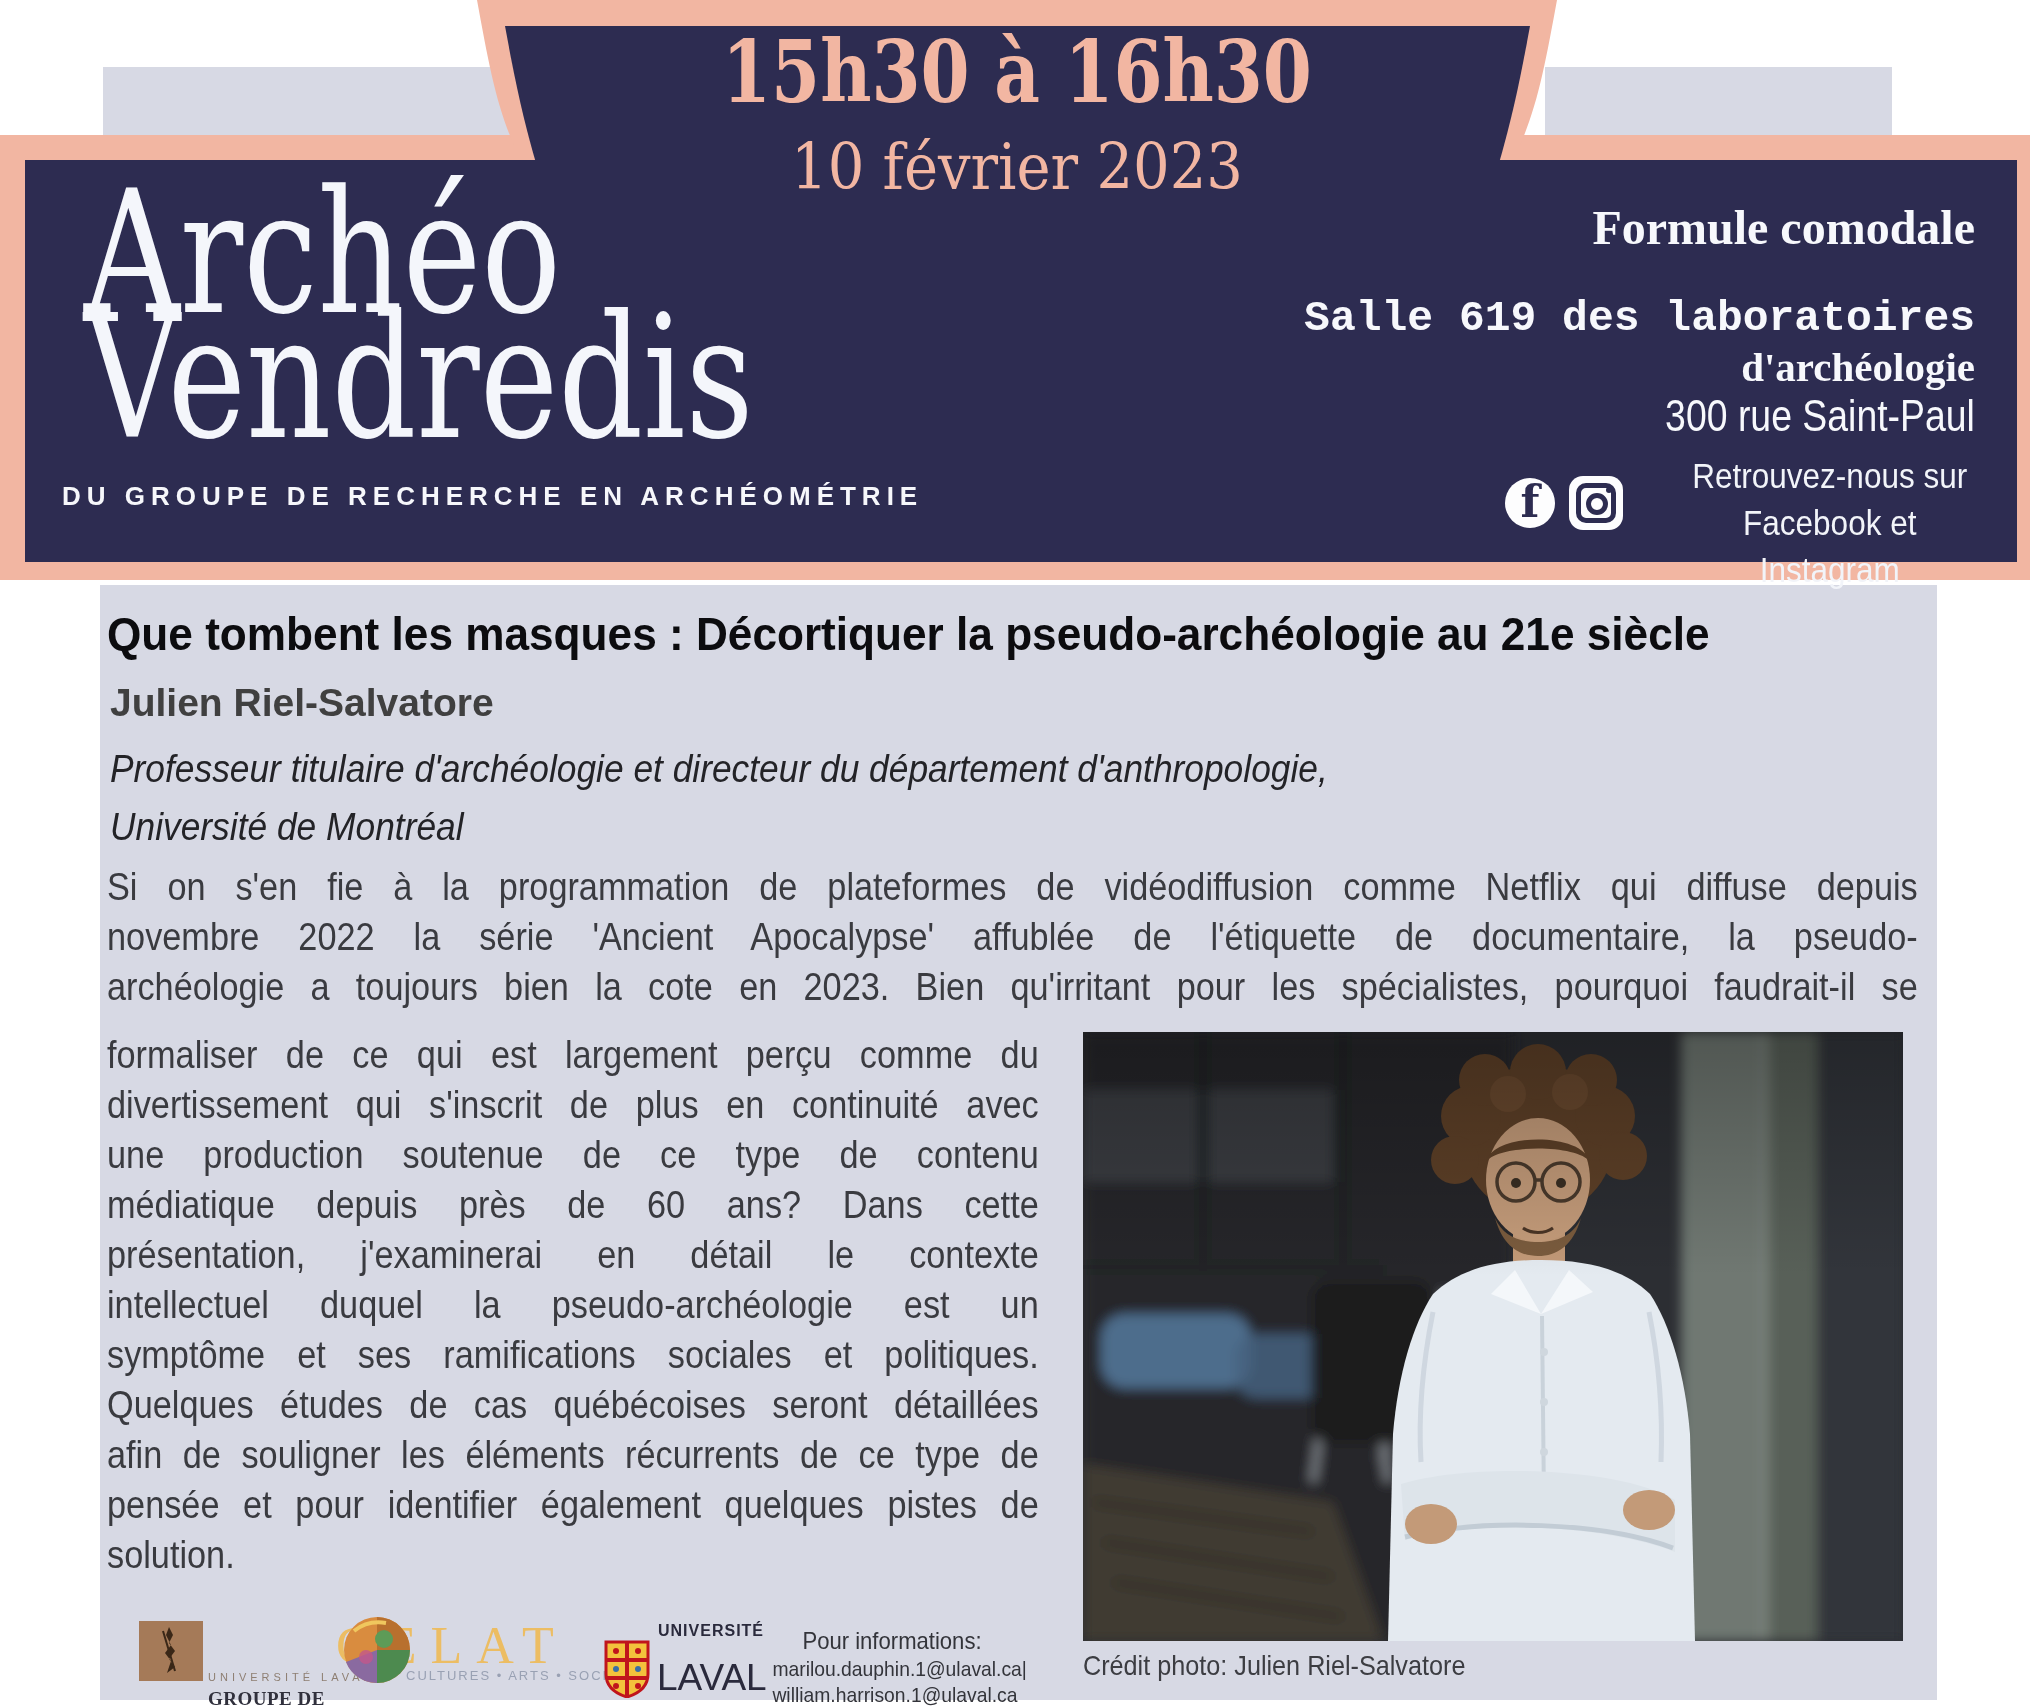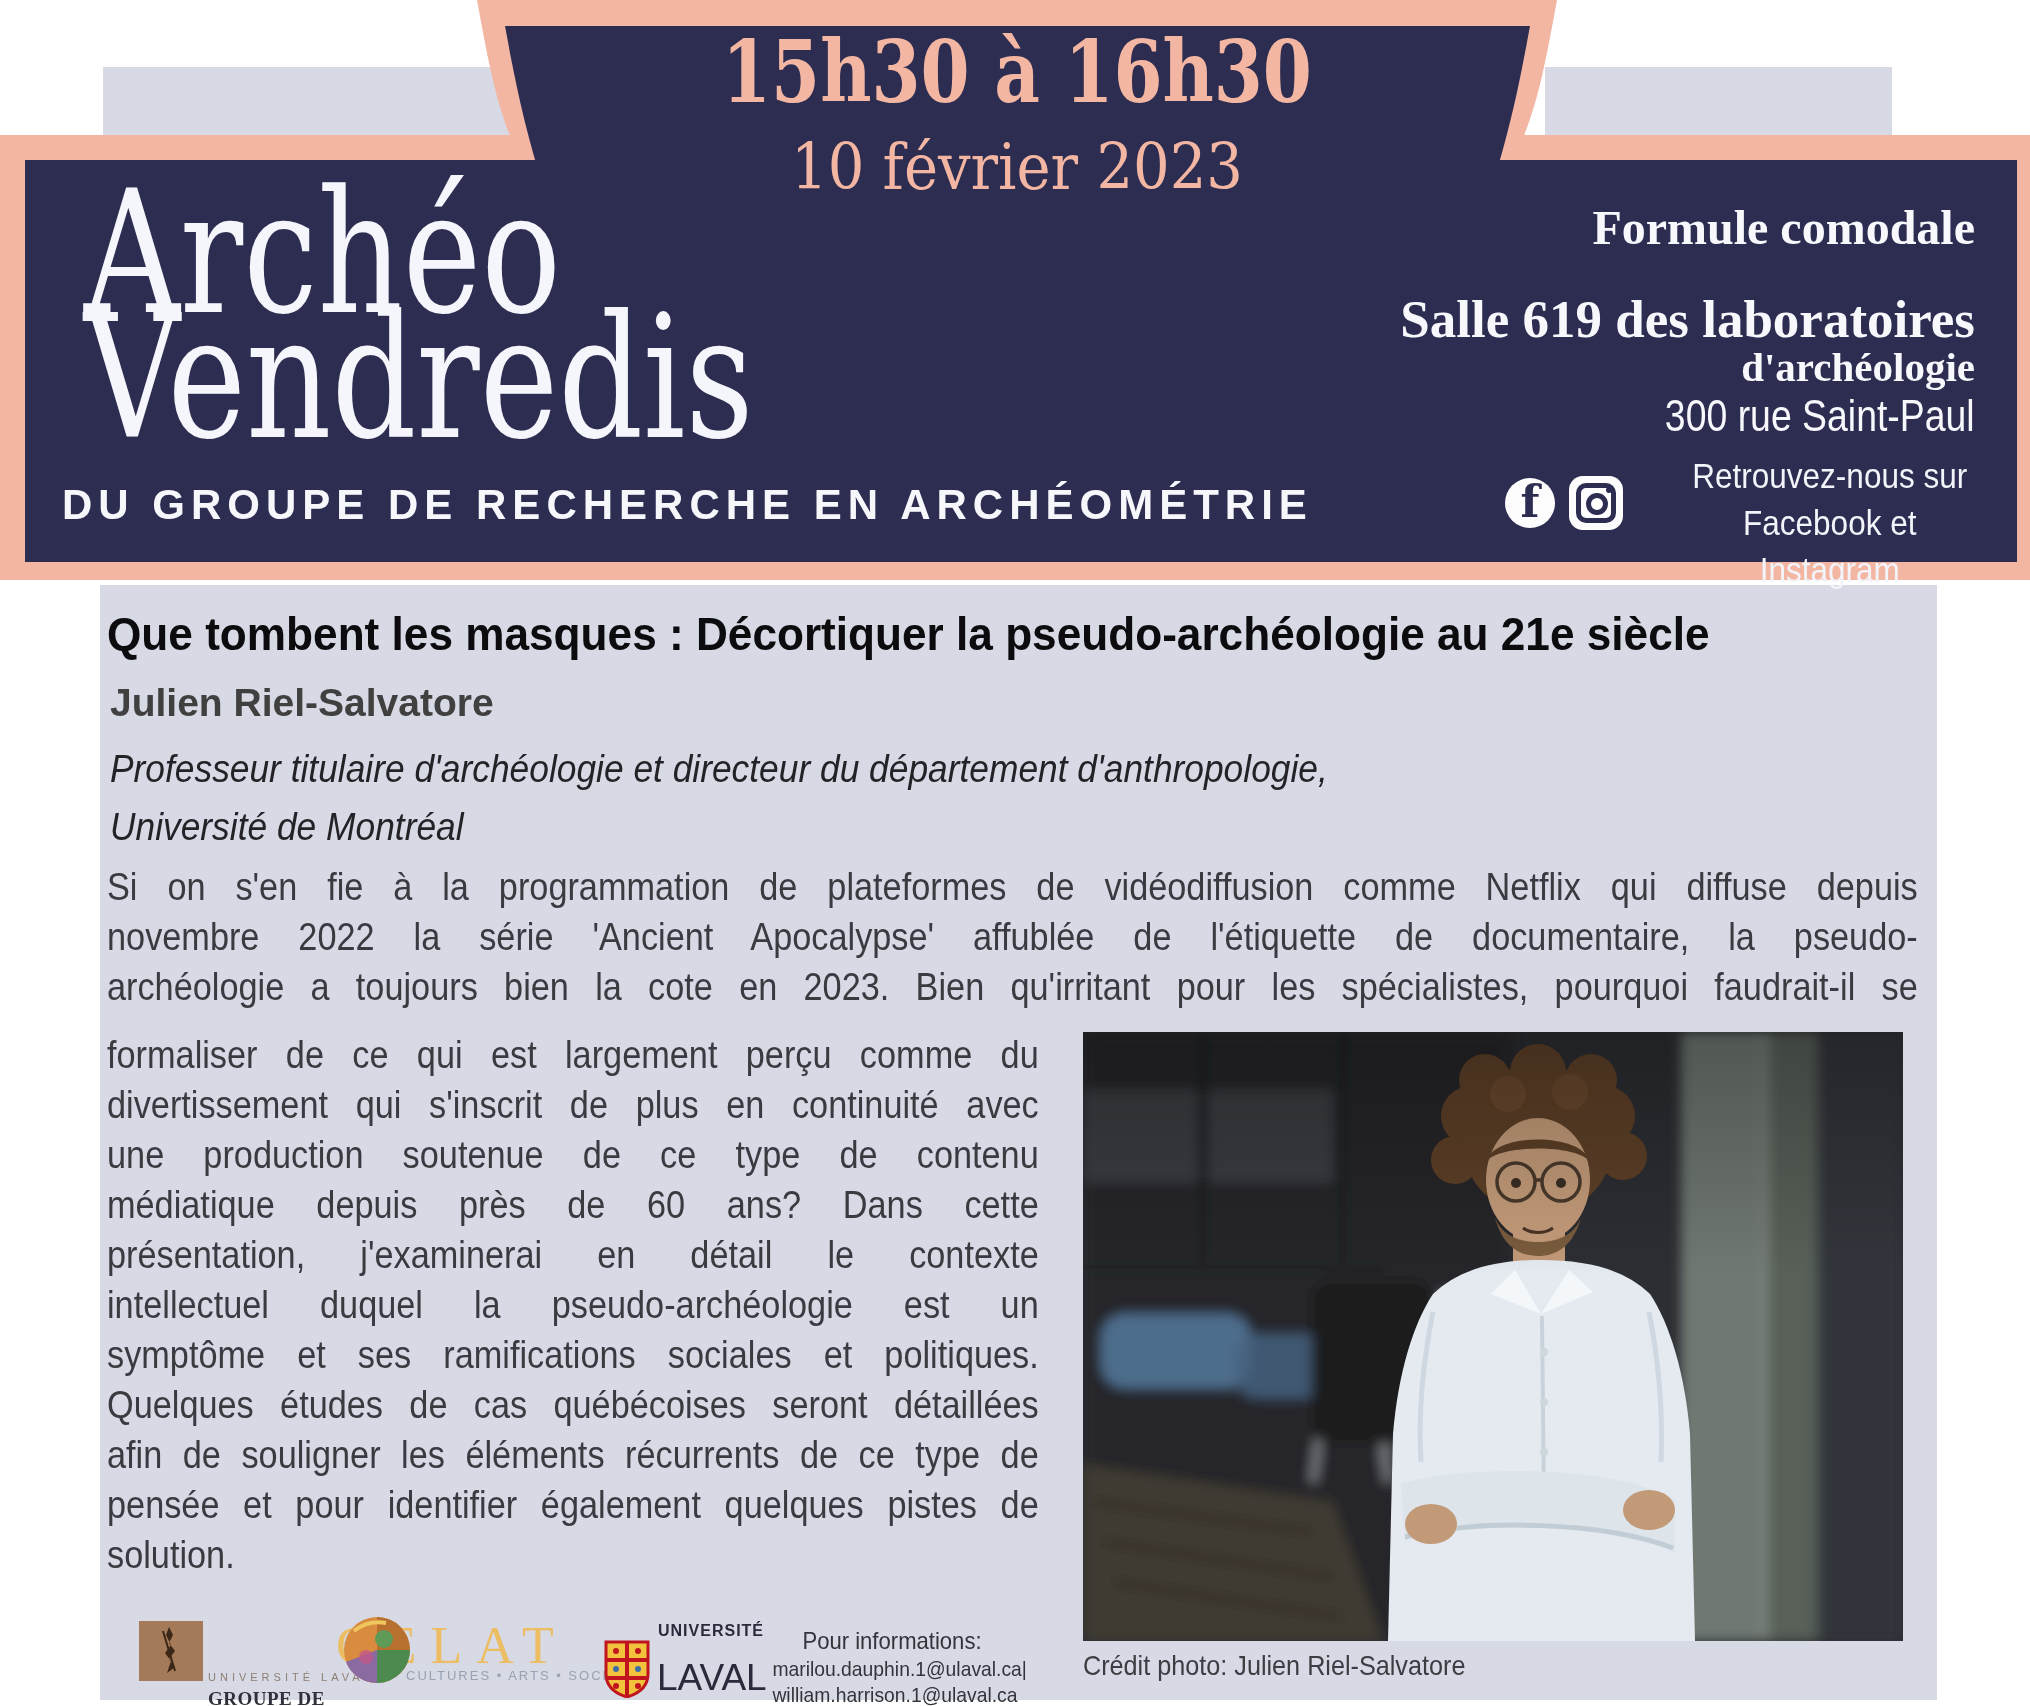--- a/index.html
+++ b/index.html
@@ -20,26 +20,26 @@
   .hdr-time{left:637px;top:26px;width:760px;text-align:center;color:#f2b6a2;
     font-family:"DejaVu Serif",serif;font-weight:bold;font-size:86px;line-height:92px;
     transform:scaleX(.82);transform-origin:center top;white-space:nowrap;}
   .hdr-date{left:637px;top:132px;width:760px;text-align:center;color:#f2b6a2;
     font-family:"DejaVu Serif",serif;font-size:64px;line-height:70px;
     transform:scaleX(.9);transform-origin:center top;white-space:nowrap;}
   .hdr-t1,.hdr-t2{left:84px;color:#f4f6fb;font-family:"DejaVu Serif",serif;
     font-size:170px;line-height:170px;transform:scaleX(.78);transform-origin:left top;white-space:nowrap;}
   .hdr-t1{top:168px;}
   .hdr-t2{top:293px;}
-  .hdr-sub{left:62px;top:481px;color:#f6f7fb;font-weight:bold;font-size:42px;
+  .hdr-sub{left:62px;top:481px;color:#f6f7fb;font-weight:bold;font-size:26px;
     letter-spacing:6px;white-space:nowrap;}
 
   .info-block{right:55px;top:200px;text-align:right;color:#f7f8fc;}
   .info-mode{font-family:"Liberation Serif",serif;font-weight:bold;font-size:48px;line-height:56px;margin-bottom:32px;}
-  .info-room1{font-family:Liberation Serif, serif;font-weight:bold;font-size:53px;line-height:48px;margin-top:39px;}
+  .info-room1{font-family:Liberation Mono, monospace;font-weight:bold;font-size:43px;line-height:48px;margin-top:39px;}
   .info-room2{font-family:"Liberation Serif",serif;font-weight:bold;font-size:41px;line-height:48px;margin-bottom:0;}
   .info-addr{font-size:44px;line-height:50px;transform:scaleX(.85);transform-origin:right top;}
 
   .social-text{right:45px;top:452px;width:345px;text-align:center;color:#f2f4f9;
     font-size:35px;line-height:47px;transform:scaleX(.9);transform-origin:right top;}
   .fb-icon{left:1505px;top:478px;width:50px;height:50px;background:#fdfdfe;border-radius:50%;
     color:#2d2c51;text-align:center;font-family:"DejaVu Serif",serif;font-weight:bold;
     font-size:44px;line-height:48px;}
   .ig-icon{left:1569px;top:476px;width:54px;height:54px;background:#fdfdfe;border-radius:14px;}
   .ig-frame{position:absolute;left:7px;top:7px;width:30px;height:30px;border:5px solid #2d2c51;border-radius:10px;}

